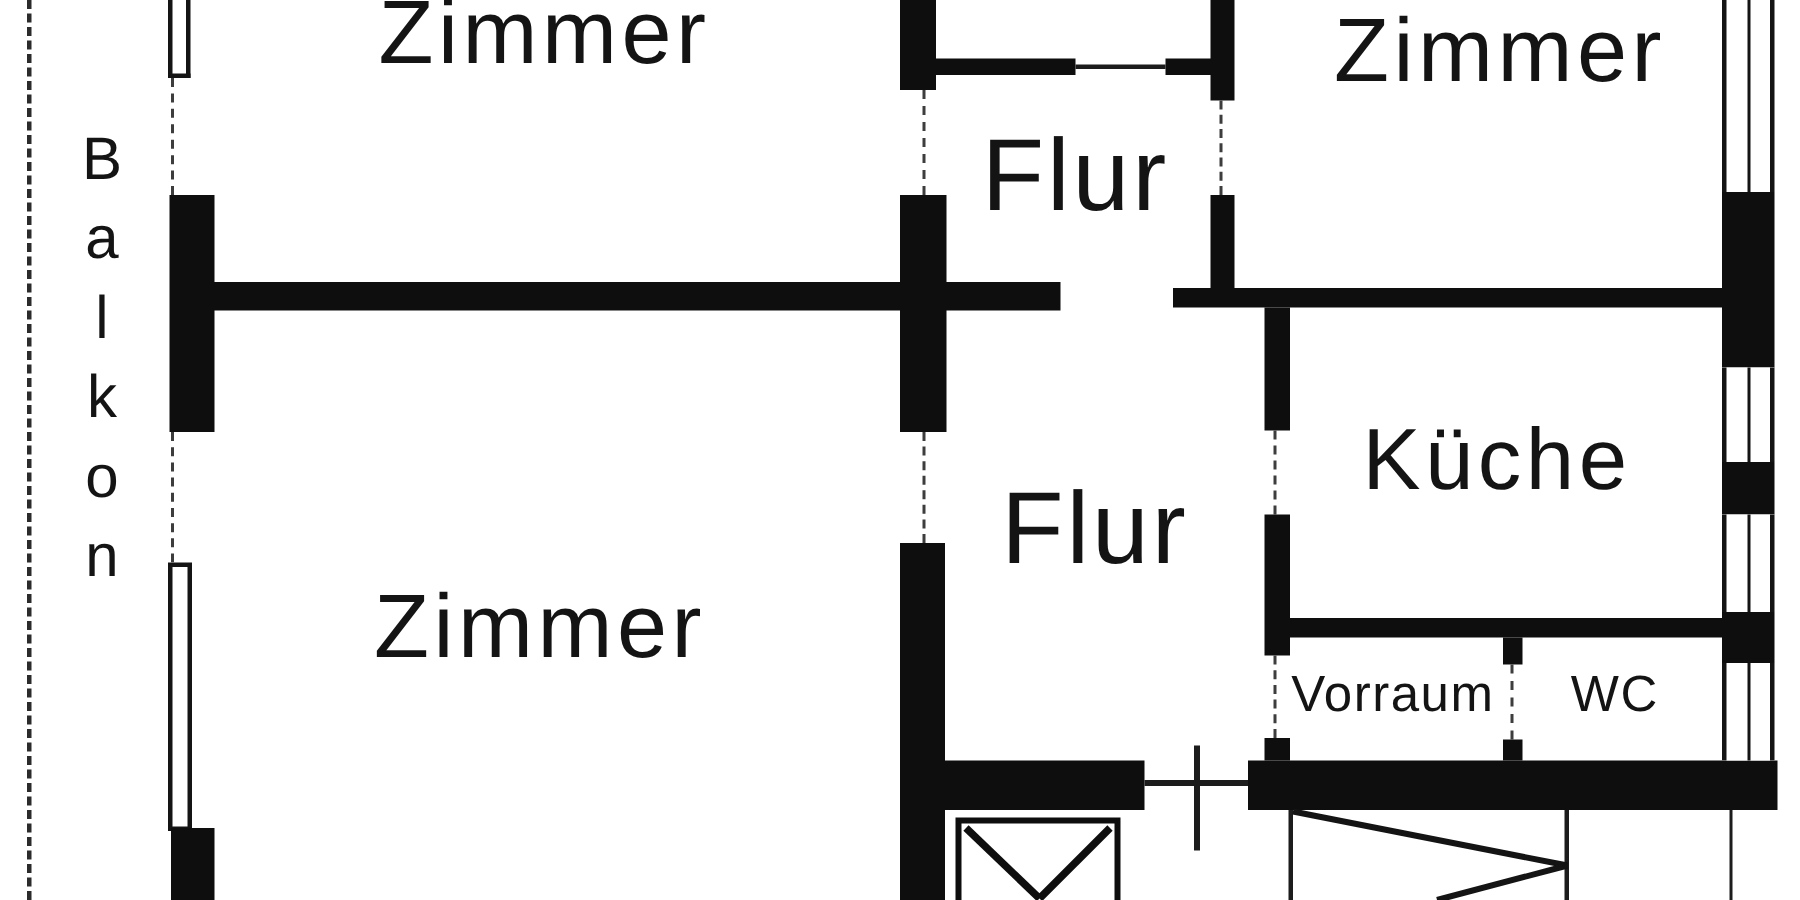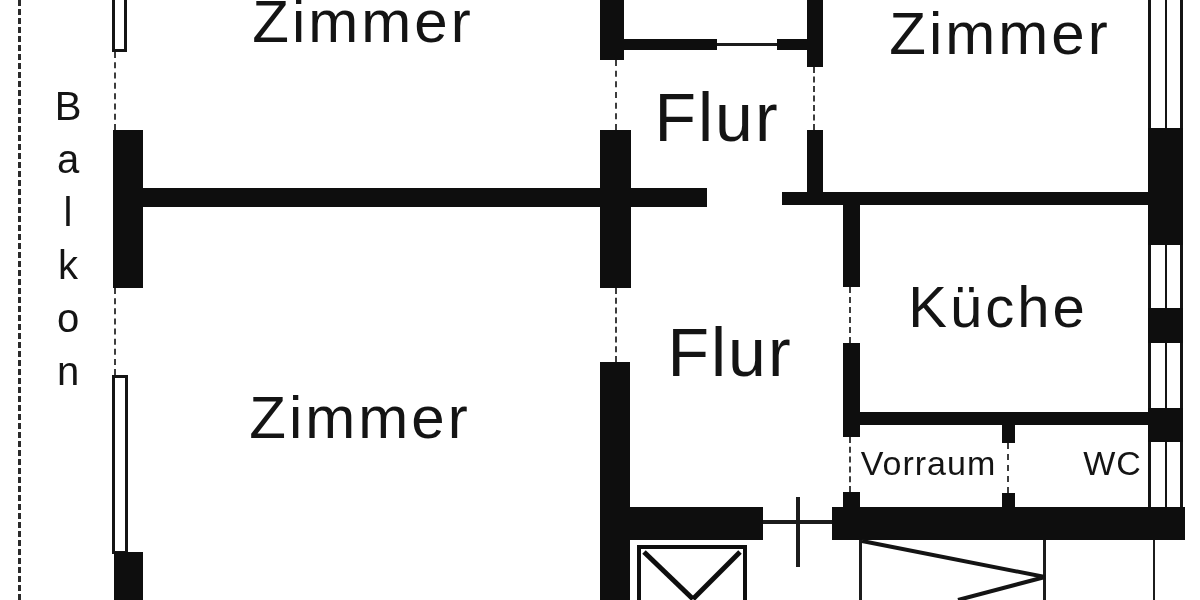--- a/index.html
+++ b/index.html
@@ -108,15 +108,15 @@
     <line x1="1045" y1="577" x2="958" y2="600" stroke="#141414" stroke-width="4"></line>
   </svg>
 
   <div class="lbl lbl-room" style="left:238px;top:-8px;width:250px;">Zimmer</div>
   <div class="lbl lbl-room" style="left:875px;top:4px;width:250px;">Zimmer</div>
   <div class="lbl lbl-flur" style="left:642px;top:90px;width:150px;">Flur</div>
   <div class="lbl lbl-kueche" style="left:888px;top:278px;width:220px;">Küche</div>
   <div class="lbl lbl-flur" style="left:655px;top:325px;width:150px;">Flur</div>
   <div class="lbl lbl-room" style="left:235px;top:388px;width:250px;">Zimmer</div>
   <div class="lbl lbl-sm" style="left:856px;top:446px;width:145px;">Vorraum</div>
-  <div class="lbl lbl-sm" style="left:1070px;top:446px;width:85px;">WC</div>
+  <div class="lbl lbl-sm" style="left:1034px;top:446px;width:85px;">WC</div>
 
 </div>
 
 </body></html>

